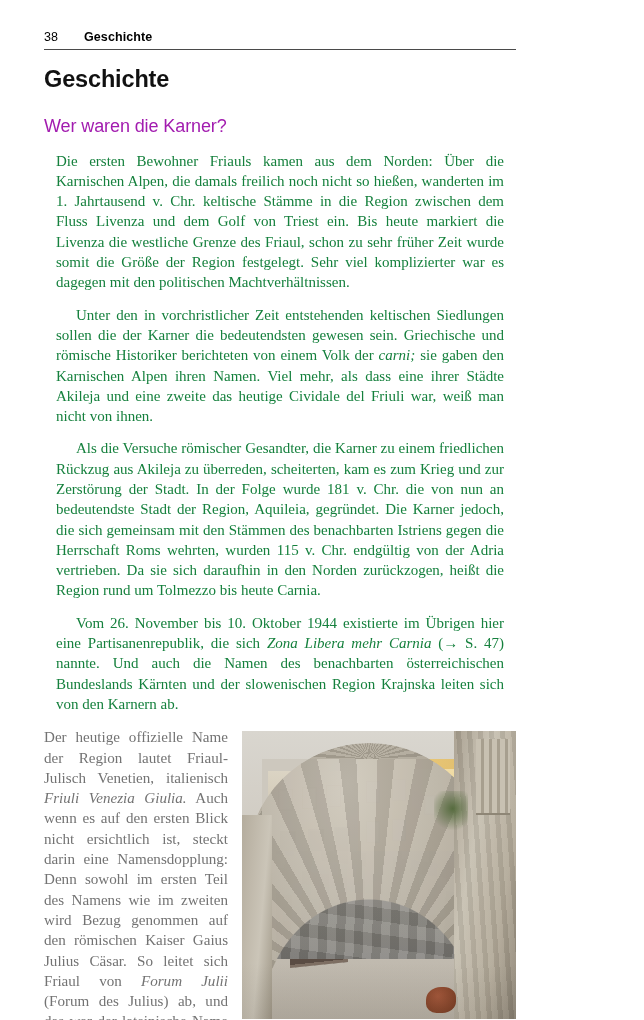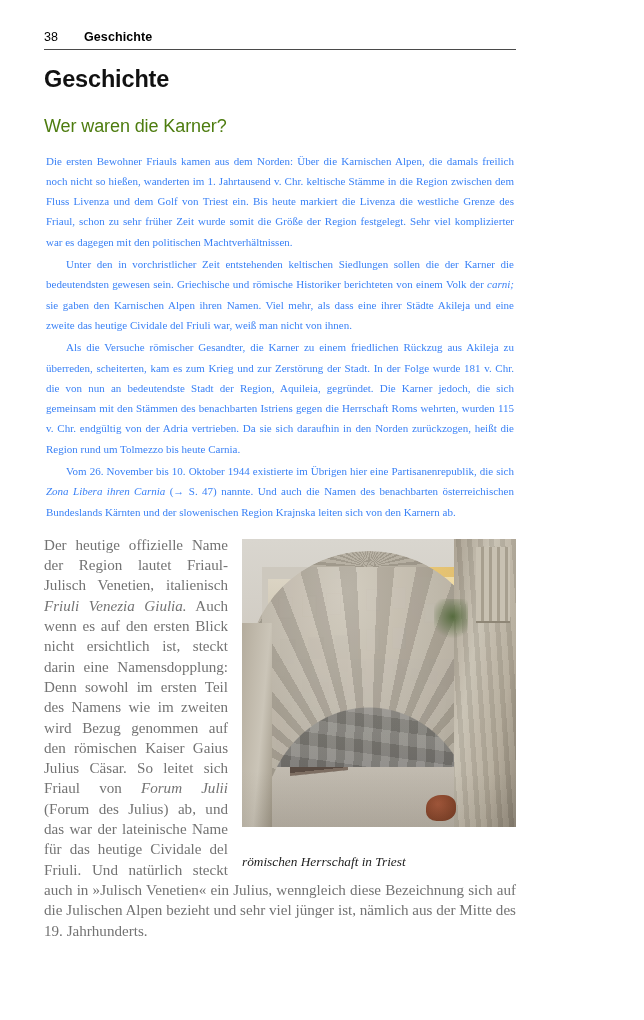--- a/index.html
+++ b/index.html
@@ -54,35 +54,35 @@
     margin: 17px 0 0 0;
     color: #111;
   }
   h2.section-title {
     font-family: "Liberation Sans", "DejaVu Sans", sans-serif;
     font-weight: 400;
     font-size: 18px;
     line-height: 1.15;
     letter-spacing: -0.1px;
     margin: 23px 0 0 0;
-    color: #4d7c0f;
+    color: #a21caf;
   }
   h2.section-title.second {
     margin-top: 29px;
   }
 
   
   p.body {
-    font-size: 11px;
+    font-size: 15px;
     line-height: 20.3px;
     text-align: justify;
     text-justify: inter-word;
-    margin: 2px;
+    margin: 12px;
     hyphens: manual;
-    color: #3b82f6;
+    color: #15803d;
   }
   p.body.first {
     margin-top: 14px;
   }
   p.body.indent {
     text-indent: 20px;
   }
   i, .it { }
 
   
@@ -255,21 +255,21 @@
   <h1 class="chapter-title">Geschichte</h1>
 
   <h2 class="section-title">Wer waren die Karner?</h2>
 
   <p class="body first"><span>Die ersten Bewohner Friauls kamen aus dem Norden: Über die Karnischen Alpen, die damals freilich noch nicht so hießen, wanderten im 1. Jahrtausend v. Chr. keltische Stämme in die Region zwischen dem Fluss Livenza und dem Golf von Triest ein. Bis heute markiert die Livenza die westliche Grenze des Friaul, schon zu sehr früher Zeit wurde somit die Größe der Region festgelegt. Sehr viel komplizierter war es dagegen mit den politischen Machtverhältnissen.</span></p>
 
   <p class="body indent"><span>Unter den in vorchristlicher Zeit entstehenden keltischen Siedlungen sollen die der Karner die bedeutendsten gewesen sein. Griechische und römische Historiker berichteten von einem Volk der </span><i>carni;</i><span> sie gaben den Karnischen Alpen ihren Namen. Viel mehr, als dass eine ihrer Städte Akileja und eine zweite das heutige Cividale del Friuli war, weiß man nicht von ihnen.</span></p>
 
   <p class="body indent"><span>Als die Versuche römischer Gesandter, die Karner zu einem friedlichen Rückzug aus Akileja zu überreden, scheiterten, kam es zum Krieg und zur Zerstörung der Stadt. In der Folge wurde 181 v. Chr. die von nun an bedeutendste Stadt der Region, Aquileia, gegründet. Die Karner jedoch, die sich gemeinsam mit den Stämmen des benachbarten Istriens gegen die Herrschaft Roms wehrten, wurden 115 v. Chr. endgültig von der Adria vertrieben. Da sie sich daraufhin in den Norden zurückzogen, heißt die Region rund um Tolmezzo bis heute Carnia.</span></p>
 
-  <p class="body indent"><span>Vom 26. November bis 10. Oktober 1944 existierte im Übrigen hier eine Partisanenrepublik, die sich </span><i>Zona Libera ihren Carnia</i><span> (→ S. 47) nannte. Und auch die Namen des benachbarten österreichischen Bundeslands Kärnten und der slowenischen Region Krajnska leiten sich von den Karnern ab.</span></p>
+  <p class="body indent"><span>Vom 26. November bis 10. Oktober 1944 existierte im Übrigen hier eine Partisanenrepublik, die sich </span><i>Zona Libera mehr Carnia</i><span> (→ S. 47) nannte. Und auch die Namen des benachbarten österreichischen Bundeslands Kärnten und der slowenischen Region Krajnska leiten sich von den Karnern ab.</span></p>
 
 
   <div class="lower-block">
 
     <figure class="figure">
       <div class="photo">
         <div class="sky-bg"></div>
 
         <div class="scene">
           <div class="bldg-cream">

